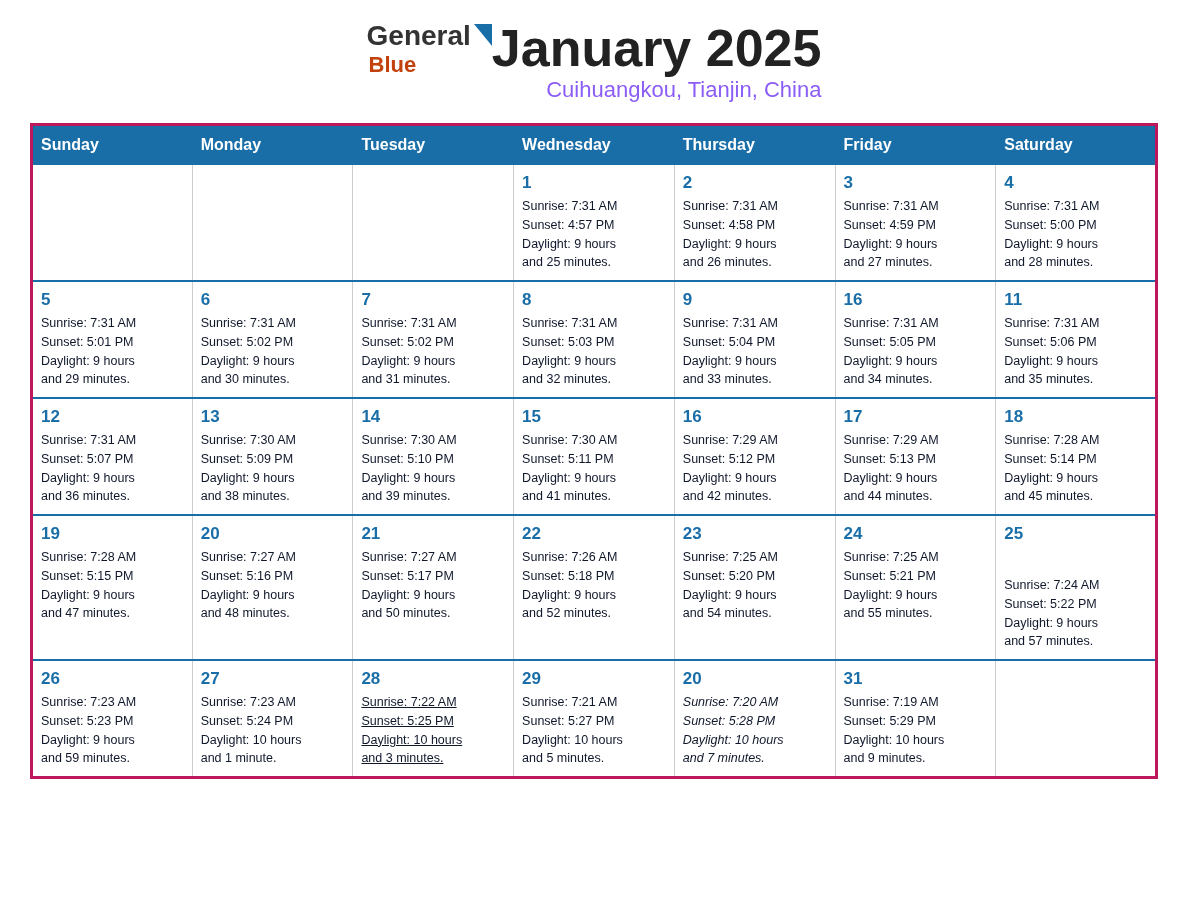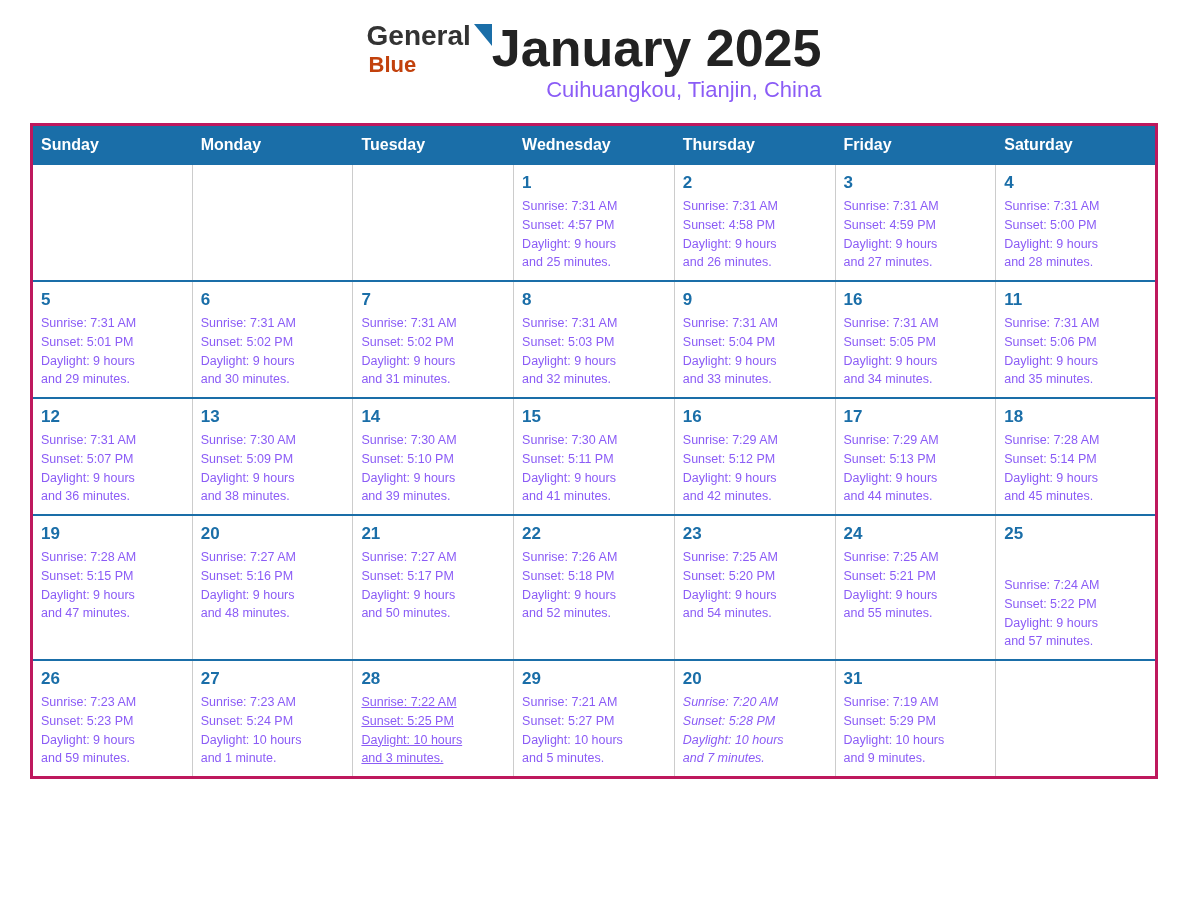--- a/index.html
+++ b/index.html
@@ -68,21 +68,21 @@
       color: #333;
     }
     .day-number {
       font-size: 17px;
       font-weight: bold;
       color: #1a6ea8;
       margin-bottom: 4px;
     }
     .day-info {
       font-size: 12.5px;
-      color: #8b5cf6;
+      color: #0f172a;
       line-height: 1.5;
     }
     .empty-cell {
       background: #fff;
     }
     .calendar tr td {
       border-top: 2px solid #1a6ea8;
     }
     .calendar tr:first-child td {
       border-top: 1px solid #ccc;

